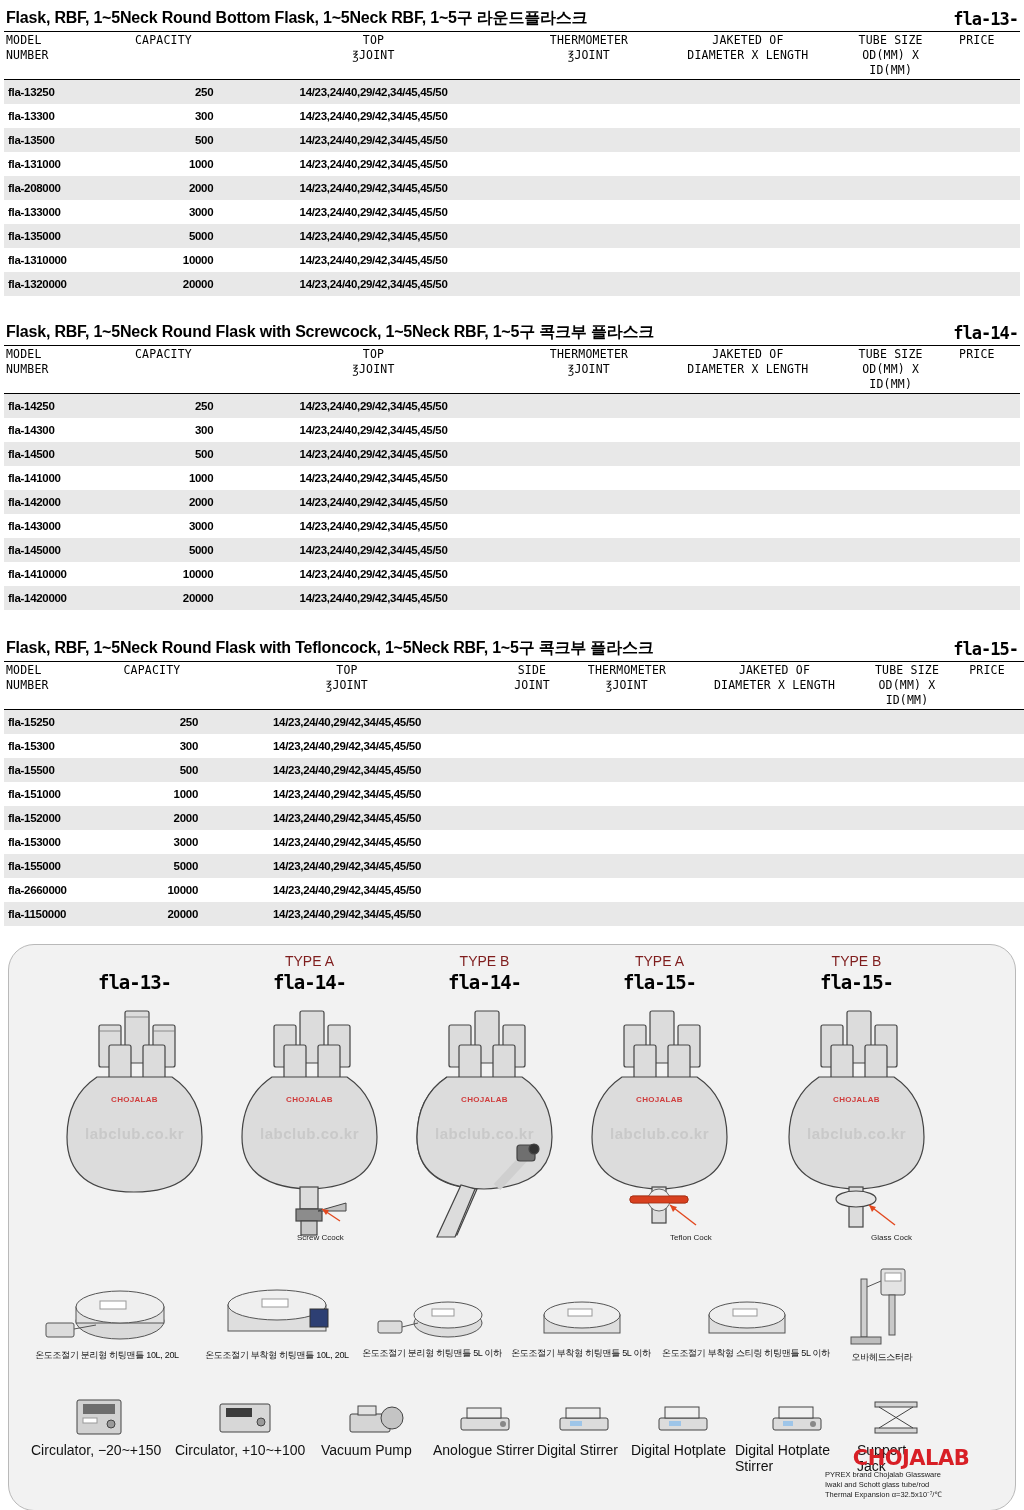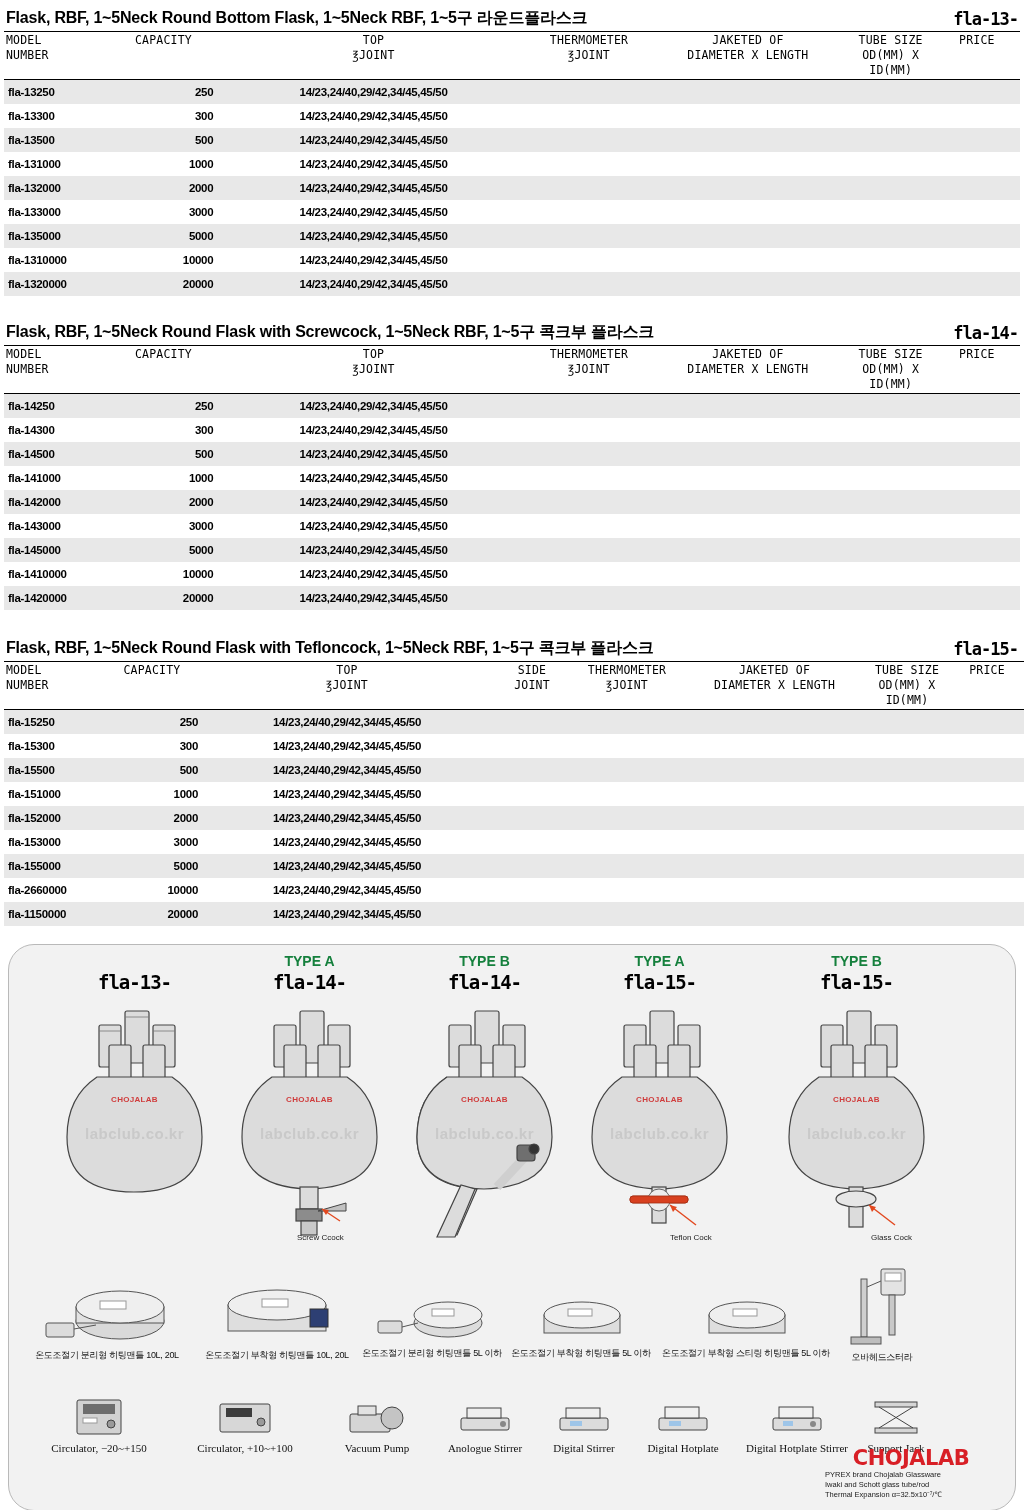--- a/index.html
+++ b/index.html
@@ -52,21 +52,21 @@
   .col-tube{width:80px;}
   .col-price{width:80px;}
 
   
   .figpanel{
     position:relative;margin:18px 8px 0 8px;height:565px;
     border:1px solid #b9b9b9;border-radius:26px;background:#f2f2f2;
   }
   .prod-row{position:relative;height:330px;}
   .prod{position:absolute;top:8px;width:175px;text-align:center;}
-  .type-lbl{color:#15803d;font-weight:bold;font-size:14px;height:18px;}
+  .type-lbl{color:#7f1d1d;font-weight:normal;font-size:14px;height:18px;}
   .prod-code{
     font-family:"DejaVu Sans Mono", monospace;font-weight:bold;
     font-size:19px;letter-spacing:-1px;margin-bottom:4px;
   }
   .flaskwrap{position:relative;height:250px;}
   .wm{
     position:absolute;left:0;right:0;top:128px;text-align:center;
     font-size:15px;color:#c9c9c9;font-weight:bold;letter-spacing:0.5px;
     z-index:5;pointer-events:none;
   }
@@ -76,22 +76,22 @@
   }
   .callout{
     position:absolute;font-size:8px;color:#222;white-space:nowrap;
   }
 
   
   .acc-row{position:relative;height:115px;margin-top:4px;}
   .acc{position:absolute;text-align:center;font-size:9px;color:#111;}
   .acc .cap{display:block;margin-top:2px;letter-spacing:-0.3px;}
   .acc2-row{position:relative;height:90px;}
-  .acc2{position:absolute;text-align:center;font-size:11px;color:#111;
-    font-family:Liberation Serif, serif;}
+  .acc2{position:absolute;text-align:left;font-size:14px;color:#111;
+    font-family:Liberation Sans, sans-serif;}
   .logo{
     position:absolute;right:14px;bottom:10px;width:180px;text-align:center;
   }
   .logo .name{
     font-family:"DejaVu Sans", sans-serif;font-weight:bold;font-size:21px;
     color:#d81f26;letter-spacing:-0.5px;
   }
   .logo .sub{font-size:7.5px;color:#222;line-height:10px;text-align:left;padding-left:4px;}
 
   
@@ -180,21 +180,21 @@
           <tr class="even">
             <td class="model">fla-131000</td>
             <td class="cap">1000</td>
             <td class="topj">14/23,24/40,29/42,34/45,45/50</td>
             <td class="ctr"></td>
             <td class="ctr"></td>
             <td class="ctr"></td>
             <td class="ctr"></td>
           </tr>
           <tr class="odd">
-            <td class="model">fla-132000</td>
+            <td class="model">fla-208000</td>
             <td class="cap">2000</td>
             <td class="topj">14/23,24/40,29/42,34/45,45/50</td>
             <td class="ctr"></td>
             <td class="ctr"></td>
             <td class="ctr"></td>
             <td class="ctr"></td>
           </tr>
           <tr class="even">
             <td class="model">fla-133000</td>
             <td class="cap">3000</td>

